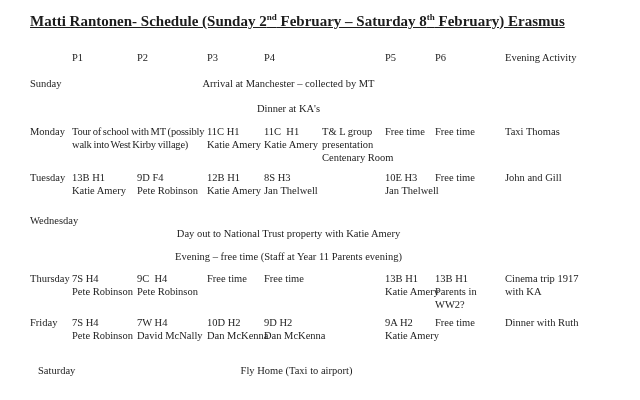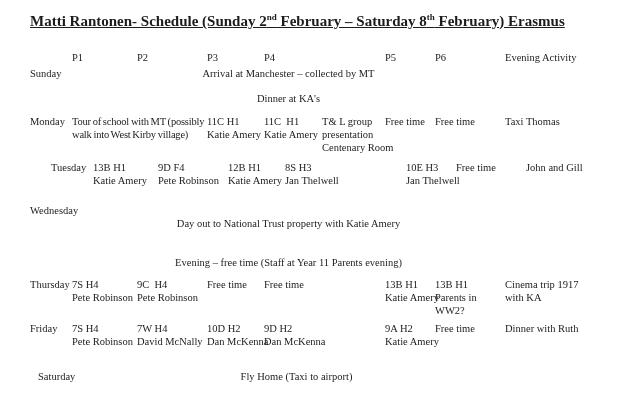--- a/index.html
+++ b/index.html
@@ -31,21 +31,21 @@
   .title sup {
     font-size: 9px;
     line-height: 0;
   }
   .row {
     display: grid;
     grid-template-columns: 42px 65px 70px 57px 58px 63px 50px 70px 1fr;
     align-items: start;
   }
   .header-row {
-    margin-bottom: 3px;
+    margin-bottom: 13px;
   }
   .cell {
     min-width: 0;
   }
   .line {
     white-space: pre;
   }
   .tight .line {
     letter-spacing: -0.2px;
     word-spacing: -0.6px;
@@ -114,21 +114,21 @@
         <div class="cell g7">
           <div class="line">Free time</div>
         </div>
         <div class="cell g8">
           <div class="line">Free time</div>
         </div>
         <div class="cell g9">
           <div class="line">Taxi Thomas</div>
         </div>
       </div>
-      <div class="row" style="margin-bottom: 17px; margin-left: 21px;">
+      <div class="row" style="margin-bottom: 17px;">
         <div class="cell g1 line">Tuesday</div>
         <div class="cell g2">
           <div class="line">13B H1</div>
           <div class="line">Katie Amery</div>
         </div>
         <div class="cell g3">
           <div class="line">9D F4</div>
           <div class="line">Pete Robinson</div>
         </div>
         <div class="cell g4">
@@ -146,21 +146,21 @@
         <div class="cell g8">
           <div class="line">Free time</div>
         </div>
         <div class="cell g9">
           <div class="line">John and Gill</div>
         </div>
       </div>
       <div class="row" style="margin-bottom: 0px;">
         <div class="cell g1 line">Wednesday</div>
       </div>
-      <div class="row" style="margin-bottom: 26px;">
+      <div class="row" style="margin-bottom: 10px;">
         <div class="cell g1 line"></div>
         <div class="cell span-cell">Day out to National Trust property with Katie Amery</div>
       </div>
       <div class="row" style="margin-bottom: 9px;">
         <div class="cell g1 line"></div>
         <div class="cell span-cell">Evening – free time (Staff at Year 11 Parents evening)</div>
       </div>
       <div class="row" style="margin-bottom: 5px;">
         <div class="cell g1 line">Thursday</div>
         <div class="cell g2">

